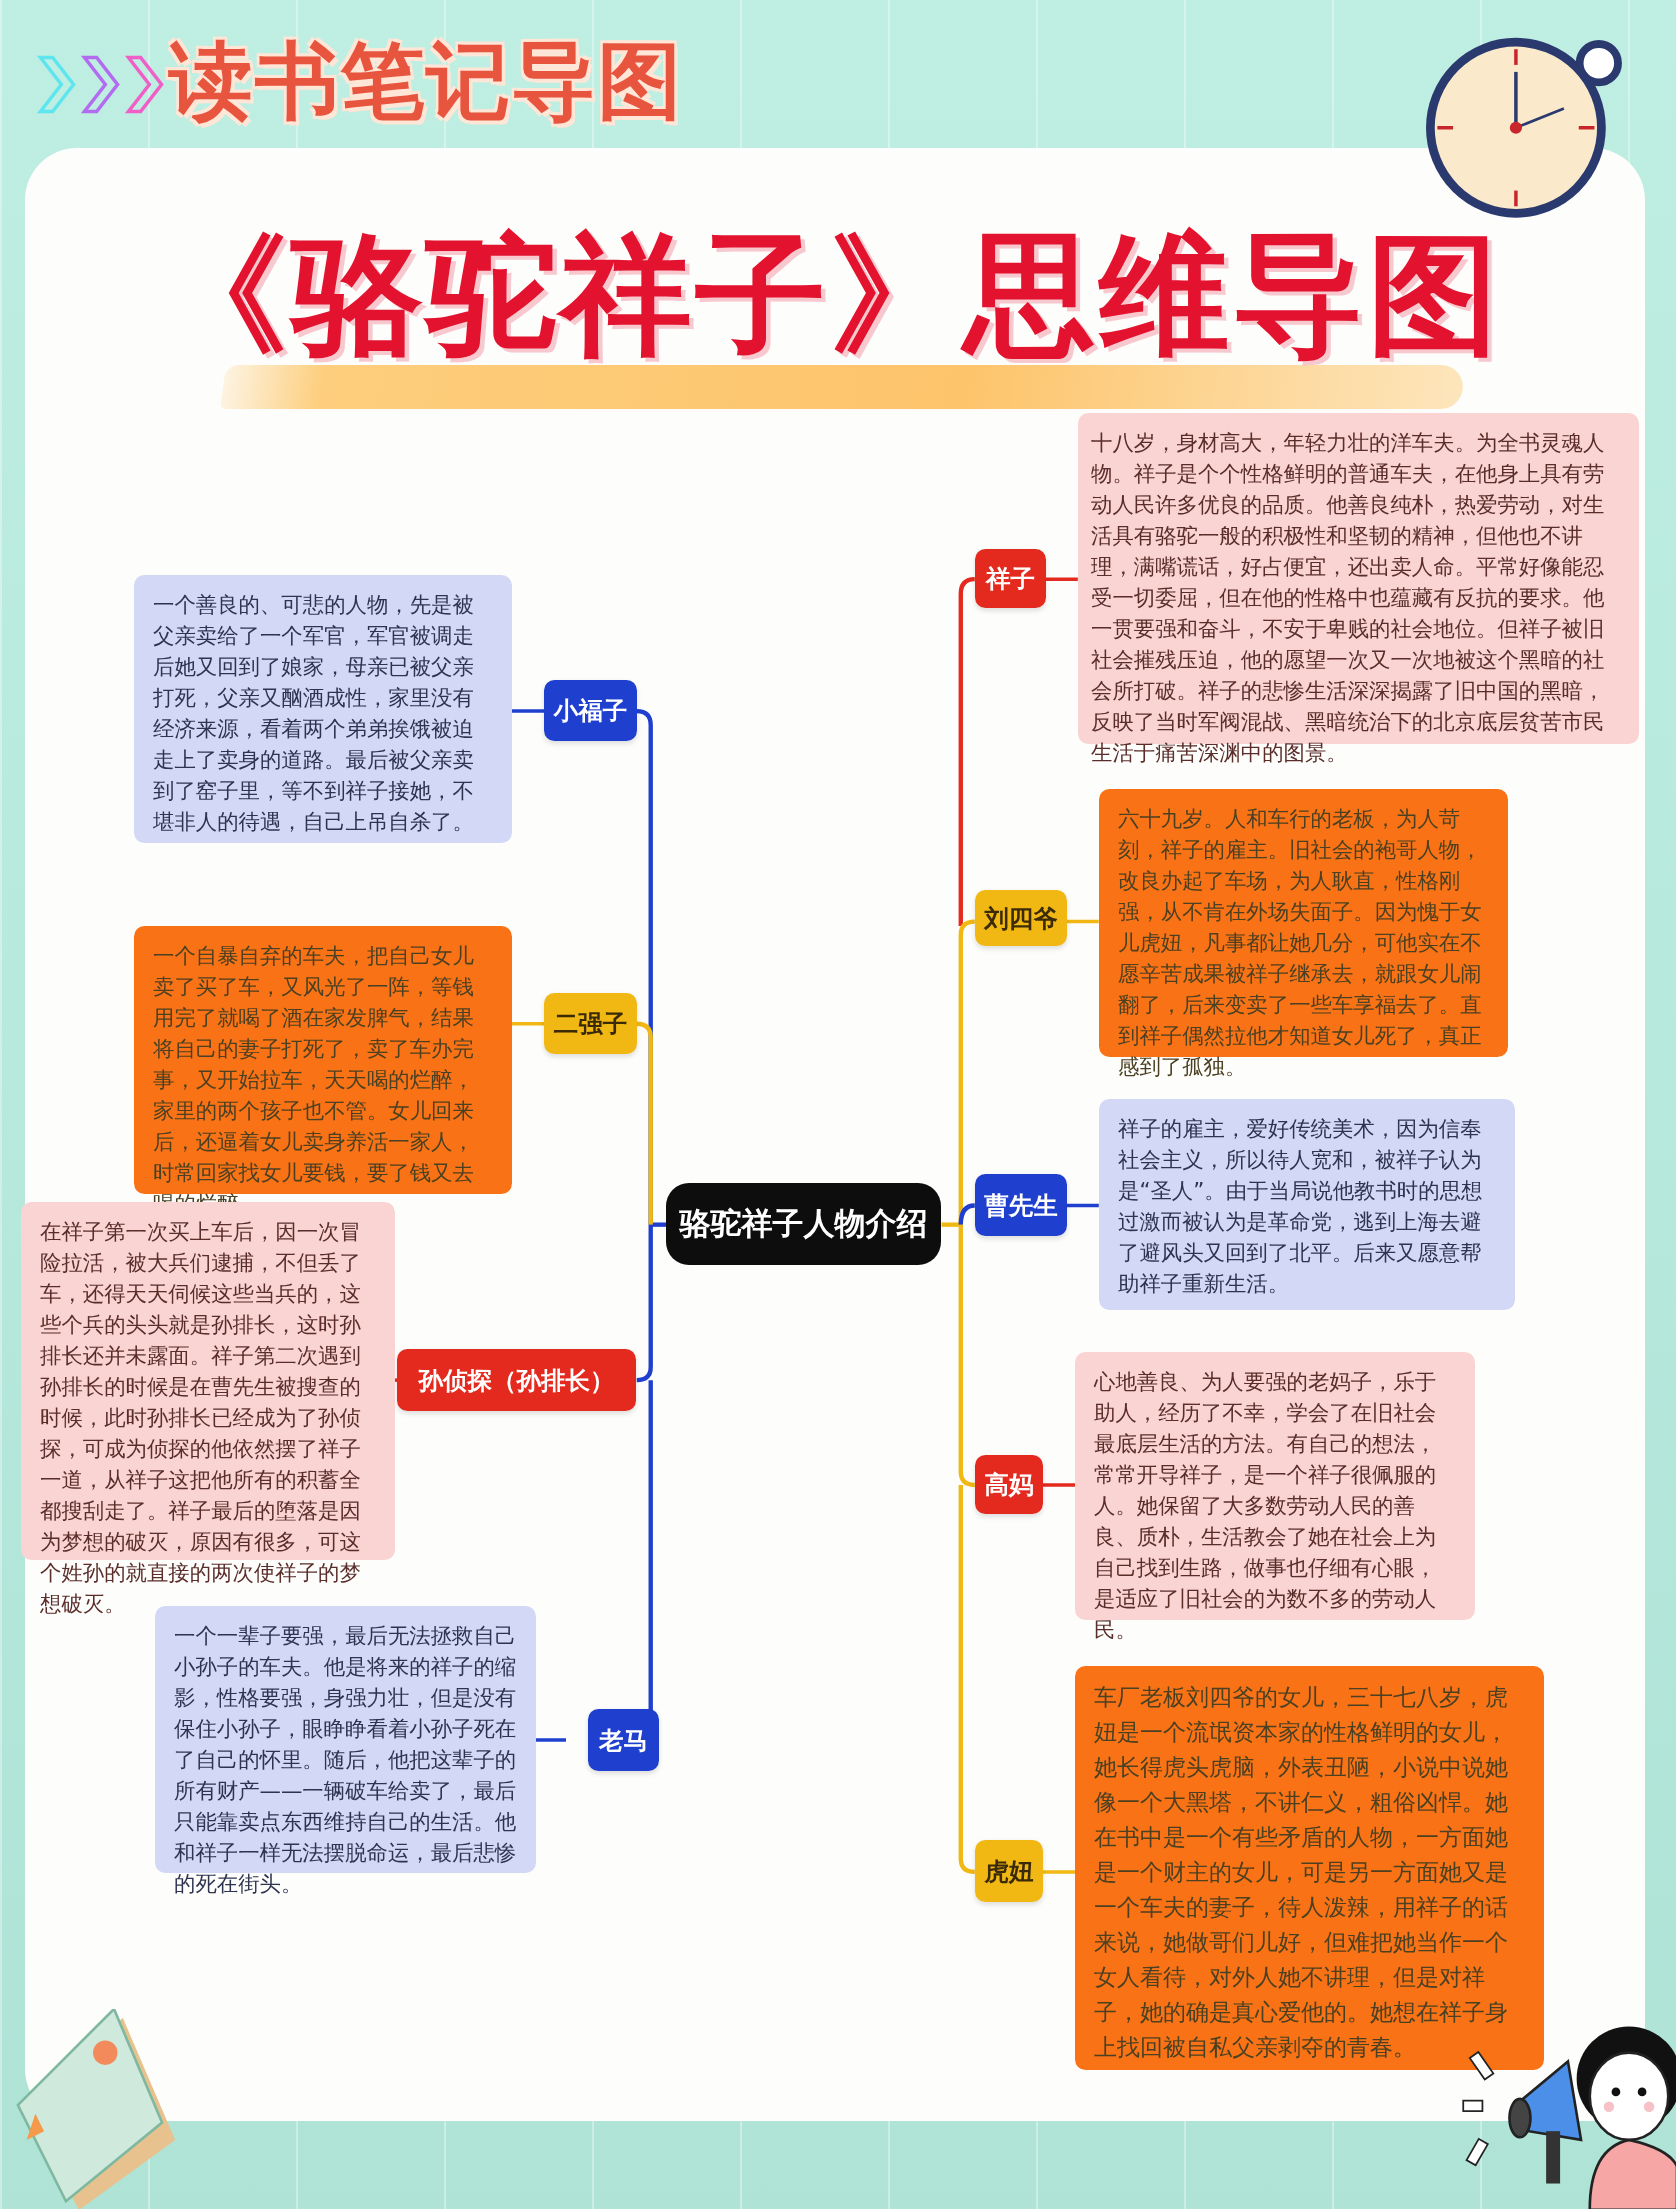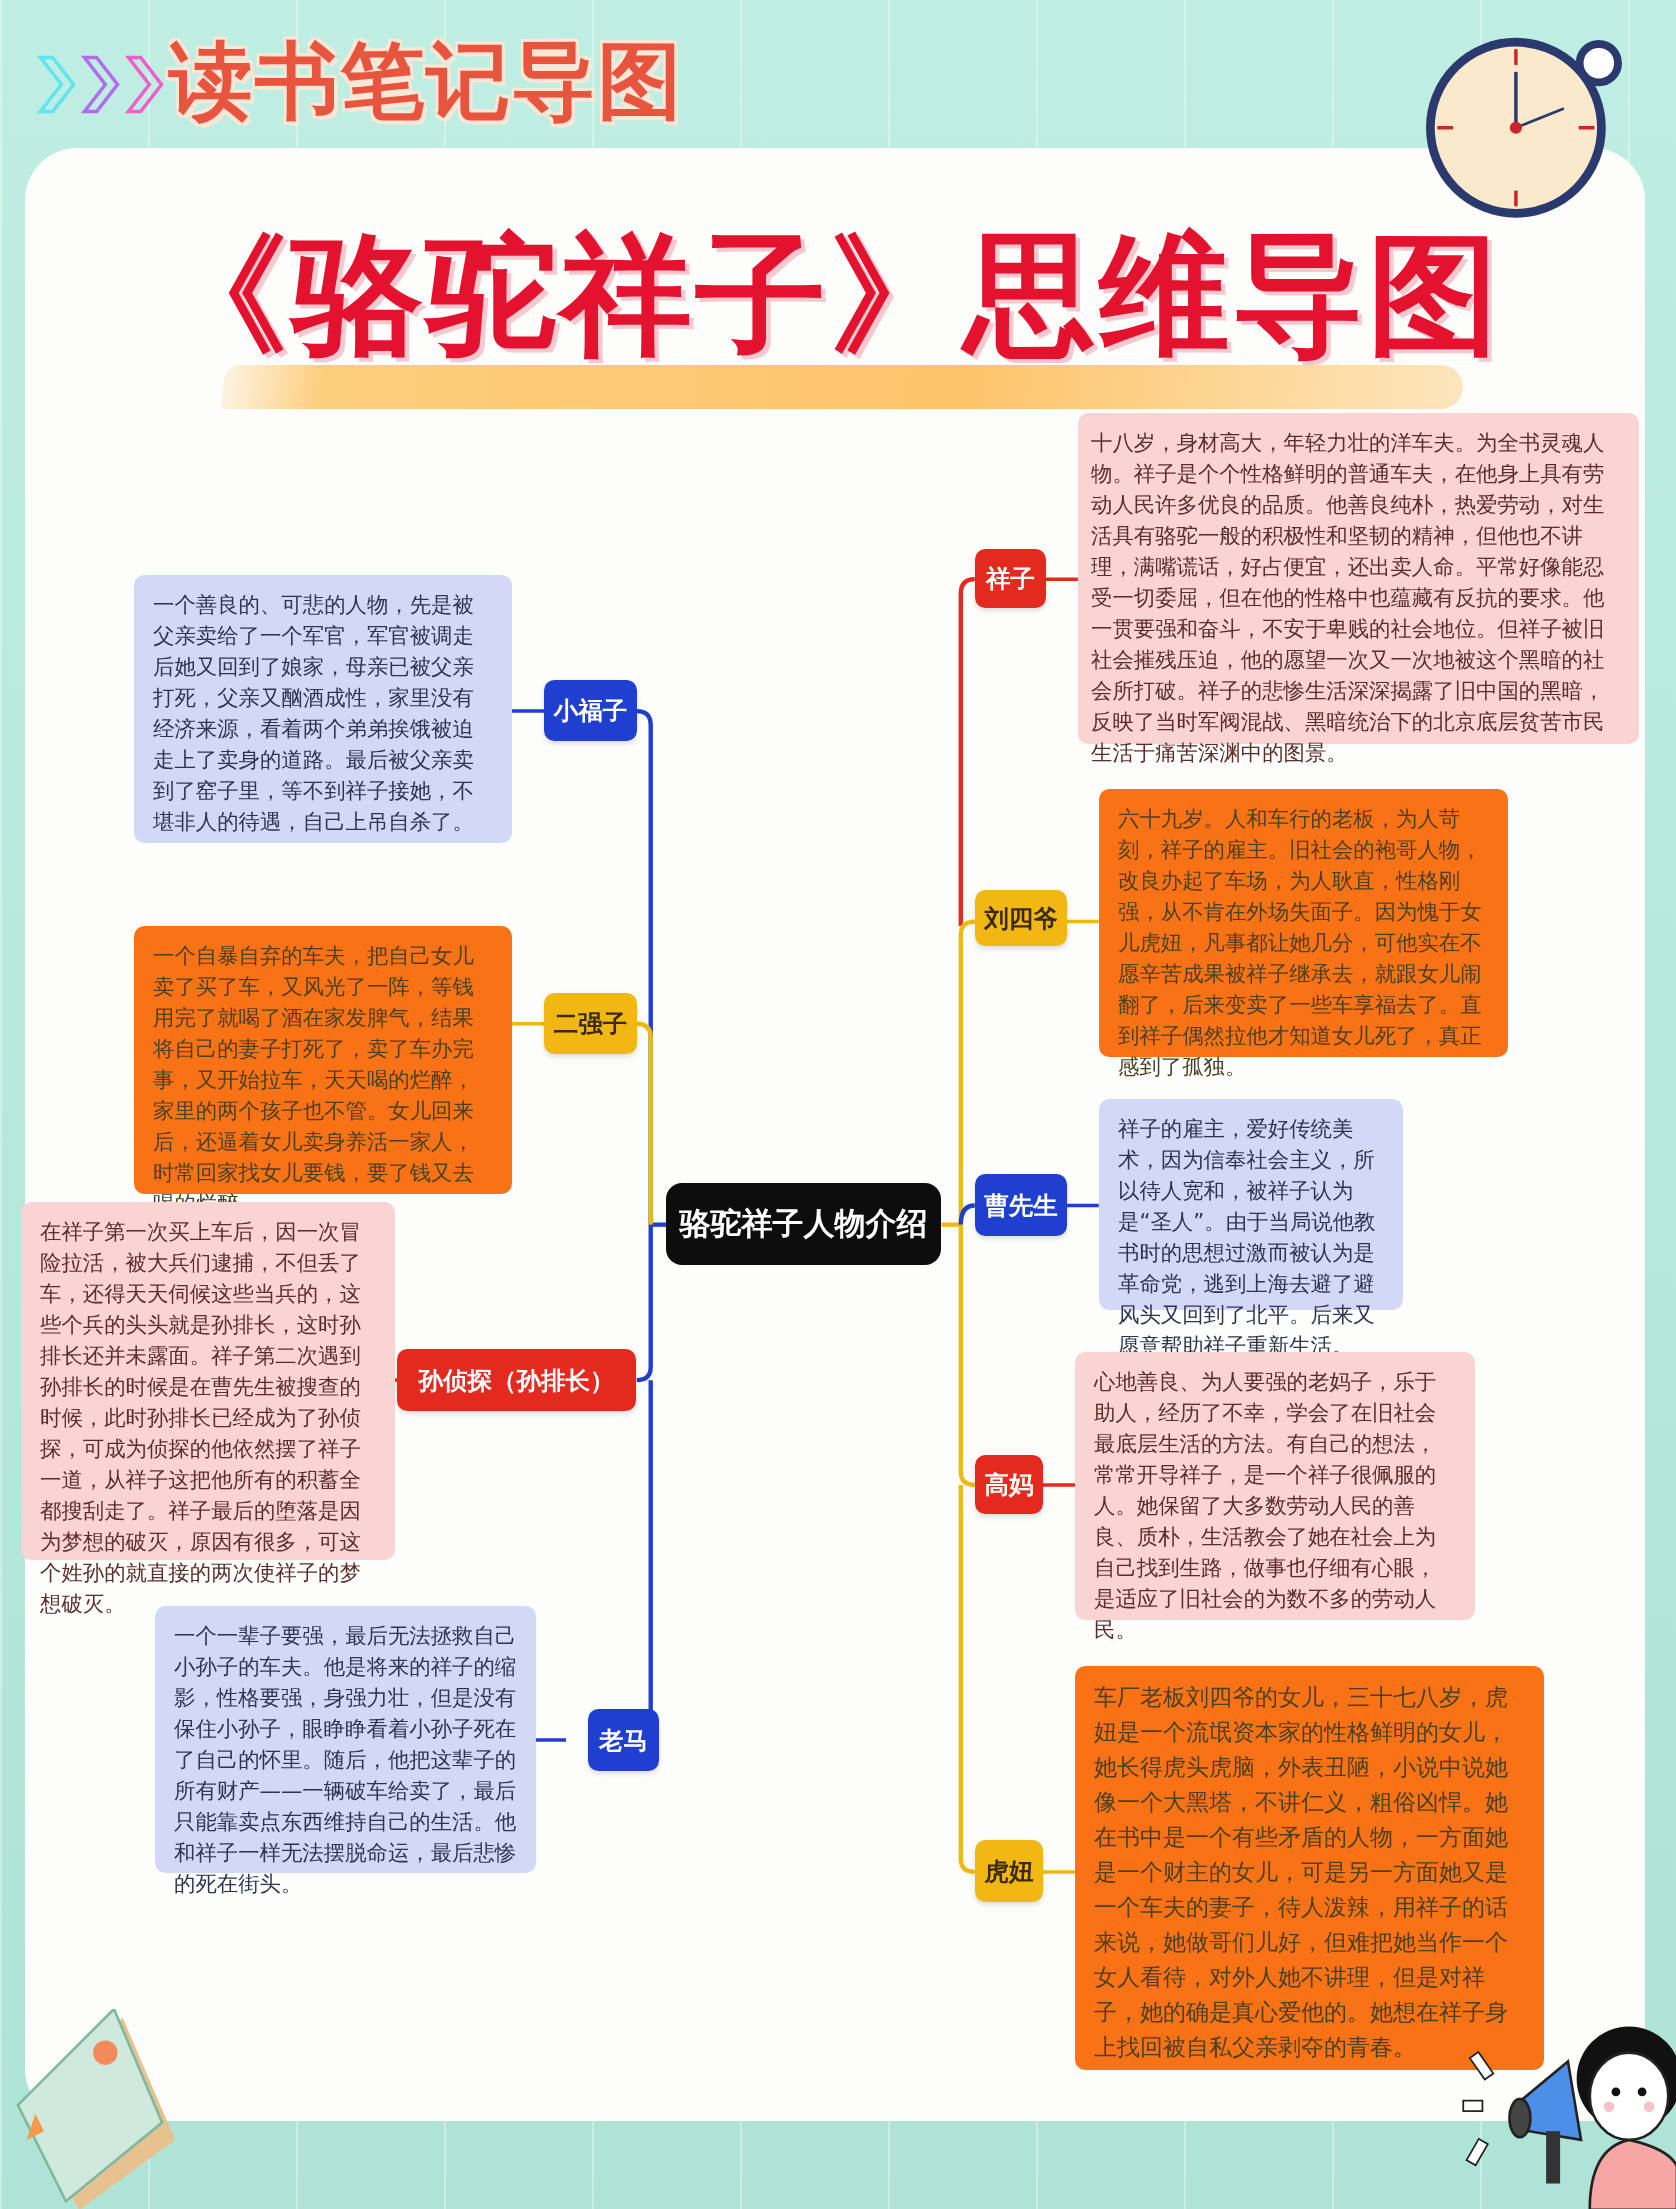--- a/index.html
+++ b/index.html
@@ -48,21 +48,21 @@
   .node {
     position: absolute; border-radius: 10.5px; display: flex; align-items: center; justify-content: center;
     font-weight: 700; font-size: 24.5px; color: #fff;
     box-shadow: 0 2.6px 5.2px rgba(0,0,0,0.12);
   }
   .node.red { background: #e42a1e; }
   .node.blue { background: #1f3fcf; }
   .node.yellow { background: #f1b813; color: #3a2a08; }
   .center-node {
     position: absolute; left: 666px; top: 1183px; width: 275px; height: 82px;
-    background: #0d0d0d; color: #fff; border-radius: 16px;
+    background: #0d0d0d; color: #fff; border-radius: 23px;
     font-size: 31px; font-weight: 700; display: flex; align-items: center; justify-content: center;
   }
   .box {
     position: absolute; border-radius: 10.5px;
     font-size: 21.4px; line-height: 31px; color: #4a3a36;
     padding: 14px 17.5px 14px 19px;
   }
   .box.pink { background: #f9d4d2; color: #5a2d2a; }
   .box.cream { background: #f97316; color: #4b4022; }
   .box.lav { background: #d3d8f7; color: #2e3350; }
@@ -142,21 +142,21 @@
 <div class="center-node">骆驼祥子人物介绍</div>
 
 <div class="node red" style="left:975px;top:549px;width:71px;height:59px;text-align:right;">祥子</div>
 <div class="node yellow" style="left:975px;top:890px;width:92px;height:56px;">刘四爷</div>
 <div class="node blue" style="left:975px;top:1174px;width:92px;height:62px;">曹先生</div>
 <div class="node red" style="left:975px;top:1455px;width:68px;height:59px;">高妈</div>
 <div class="node yellow" style="left:975px;top:1840px;width:68px;height:62px;">虎妞</div>
 
 <div class="box pink" style="left:1078px;top:413px;width:561px;height:331px;padding-left:13px;">十八岁，身材高大，年轻力壮的洋车夫。为全书灵魂人物。祥子是个个性格鲜明的普通车夫，在他身上具有劳动人民许多优良的品质。他善良纯朴，热爱劳动，对生活具有骆驼一般的积极性和坚韧的精神，但他也不讲理，满嘴谎话，好占便宜，还出卖人命。平常好像能忍受一切委屈，但在他的性格中也蕴藏有反抗的要求。他一贯要强和奋斗，不安于卑贱的社会地位。但祥子被旧社会摧残压迫，他的愿望一次又一次地被这个黑暗的社会所打破。祥子的悲惨生活深深揭露了旧中国的黑暗，反映了当时军阀混战、黑暗统治下的北京底层贫苦市民生活于痛苦深渊中的图景。</div>
 <div class="box cream" style="left:1099px;top:789px;width:409px;height:268px;">六十九岁。人和车行的老板，为人苛刻，祥子的雇主。旧社会的袍哥人物，改良办起了车场，为人耿直，性格刚强，从不肯在外场失面子。因为愧于女儿虎妞，凡事都让她几分，可他实在不愿辛苦成果被祥子继承去，就跟女儿闹翻了，后来变卖了一些车享福去了。直到祥子偶然拉他才知道女儿死了，真正感到了孤独。</div>
-<div class="box lav" style="left:1099px;top:1099px;width:304px;height:211px;">祥子的雇主，爱好传统美术，因为信奉社会主义，所以待人宽和，被祥子认为是“圣人”。由于当局说他教书时的思想过激而被认为是革命党，逃到上海去避了避风头又回到了北平。后来又愿意帮助祥子重新生活。</div>
+<div class="box lav" style="left:1099px;top:1099px;width:416px;height:211px;">祥子的雇主，爱好传统美术，因为信奉社会主义，所以待人宽和，被祥子认为是“圣人”。由于当局说他教书时的思想过激而被认为是革命党，逃到上海去避了避风头又回到了北平。后来又愿意帮助祥子重新生活。</div>
 <div class="box pink" style="left:1075px;top:1352px;width:400px;height:268px;">心地善良、为人要强的老妈子，乐于助人，经历了不幸，学会了在旧社会最底层生活的方法。有自己的想法，常常开导祥子，是一个祥子很佩服的人。她保留了大多数劳动人民的善良、质朴，生活教会了她在社会上为自己找到生路，做事也仔细有心眼，是适应了旧社会的为数不多的劳动人民。</div>
 <div class="box cream" style="left:1075px;top:1666px;width:469px;height:404px;font-size:23px;line-height:35px;">车厂老板刘四爷的女儿，三十七八岁，虎妞是一个流氓资本家的性格鲜明的女儿，她长得虎头虎脑，外表丑陋，小说中说她像一个大黑塔，不讲仁义，粗俗凶悍。她在书中是一个有些矛盾的人物，一方面她是一个财主的女儿，可是另一方面她又是一个车夫的妻子，待人泼辣，用祥子的话来说，她做哥们儿好，但难把她当作一个女人看待，对外人她不讲理，但是对祥子，她的确是真心爱他的。她想在祥子身上找回被自私父亲剥夺的青春。</div>
 
 <div class="node blue" style="left:544px;top:680px;width:93px;height:61px;">小福子</div>
 <div class="node yellow" style="left:544px;top:993px;width:93px;height:61px;">二强子</div>
 <div class="node red" style="left:397px;top:1349px;width:239px;height:62px;">孙侦探（孙排长）</div>
 <div class="node blue" style="left:588px;top:1709px;width:71px;height:62px;">老马</div>
 
 <div class="box lav" style="left:134px;top:575px;width:378px;height:268px;">一个善良的、可悲的人物，先是被父亲卖给了一个军官，军官被调走后她又回到了娘家，母亲已被父亲打死，父亲又酗酒成性，家里没有经济来源，看着两个弟弟挨饿被迫走上了卖身的道路。最后被父亲卖到了窑子里，等不到祥子接她，不堪非人的待遇，自己上吊自杀了。</div>
 <div class="box cream" style="left:134px;top:887px;width:378px;height:268px;margin-top:39px;">一个自暴自弃的车夫，把自己女儿卖了买了车，又风光了一阵，等钱用完了就喝了酒在家发脾气，结果将自己的妻子打死了，卖了车办完事，又开始拉车，天天喝的烂醉，家里的两个孩子也不管。女儿回来后，还逼着女儿卖身养活一家人，时常回家找女儿要钱，要了钱又去喝的烂醉。</div>

